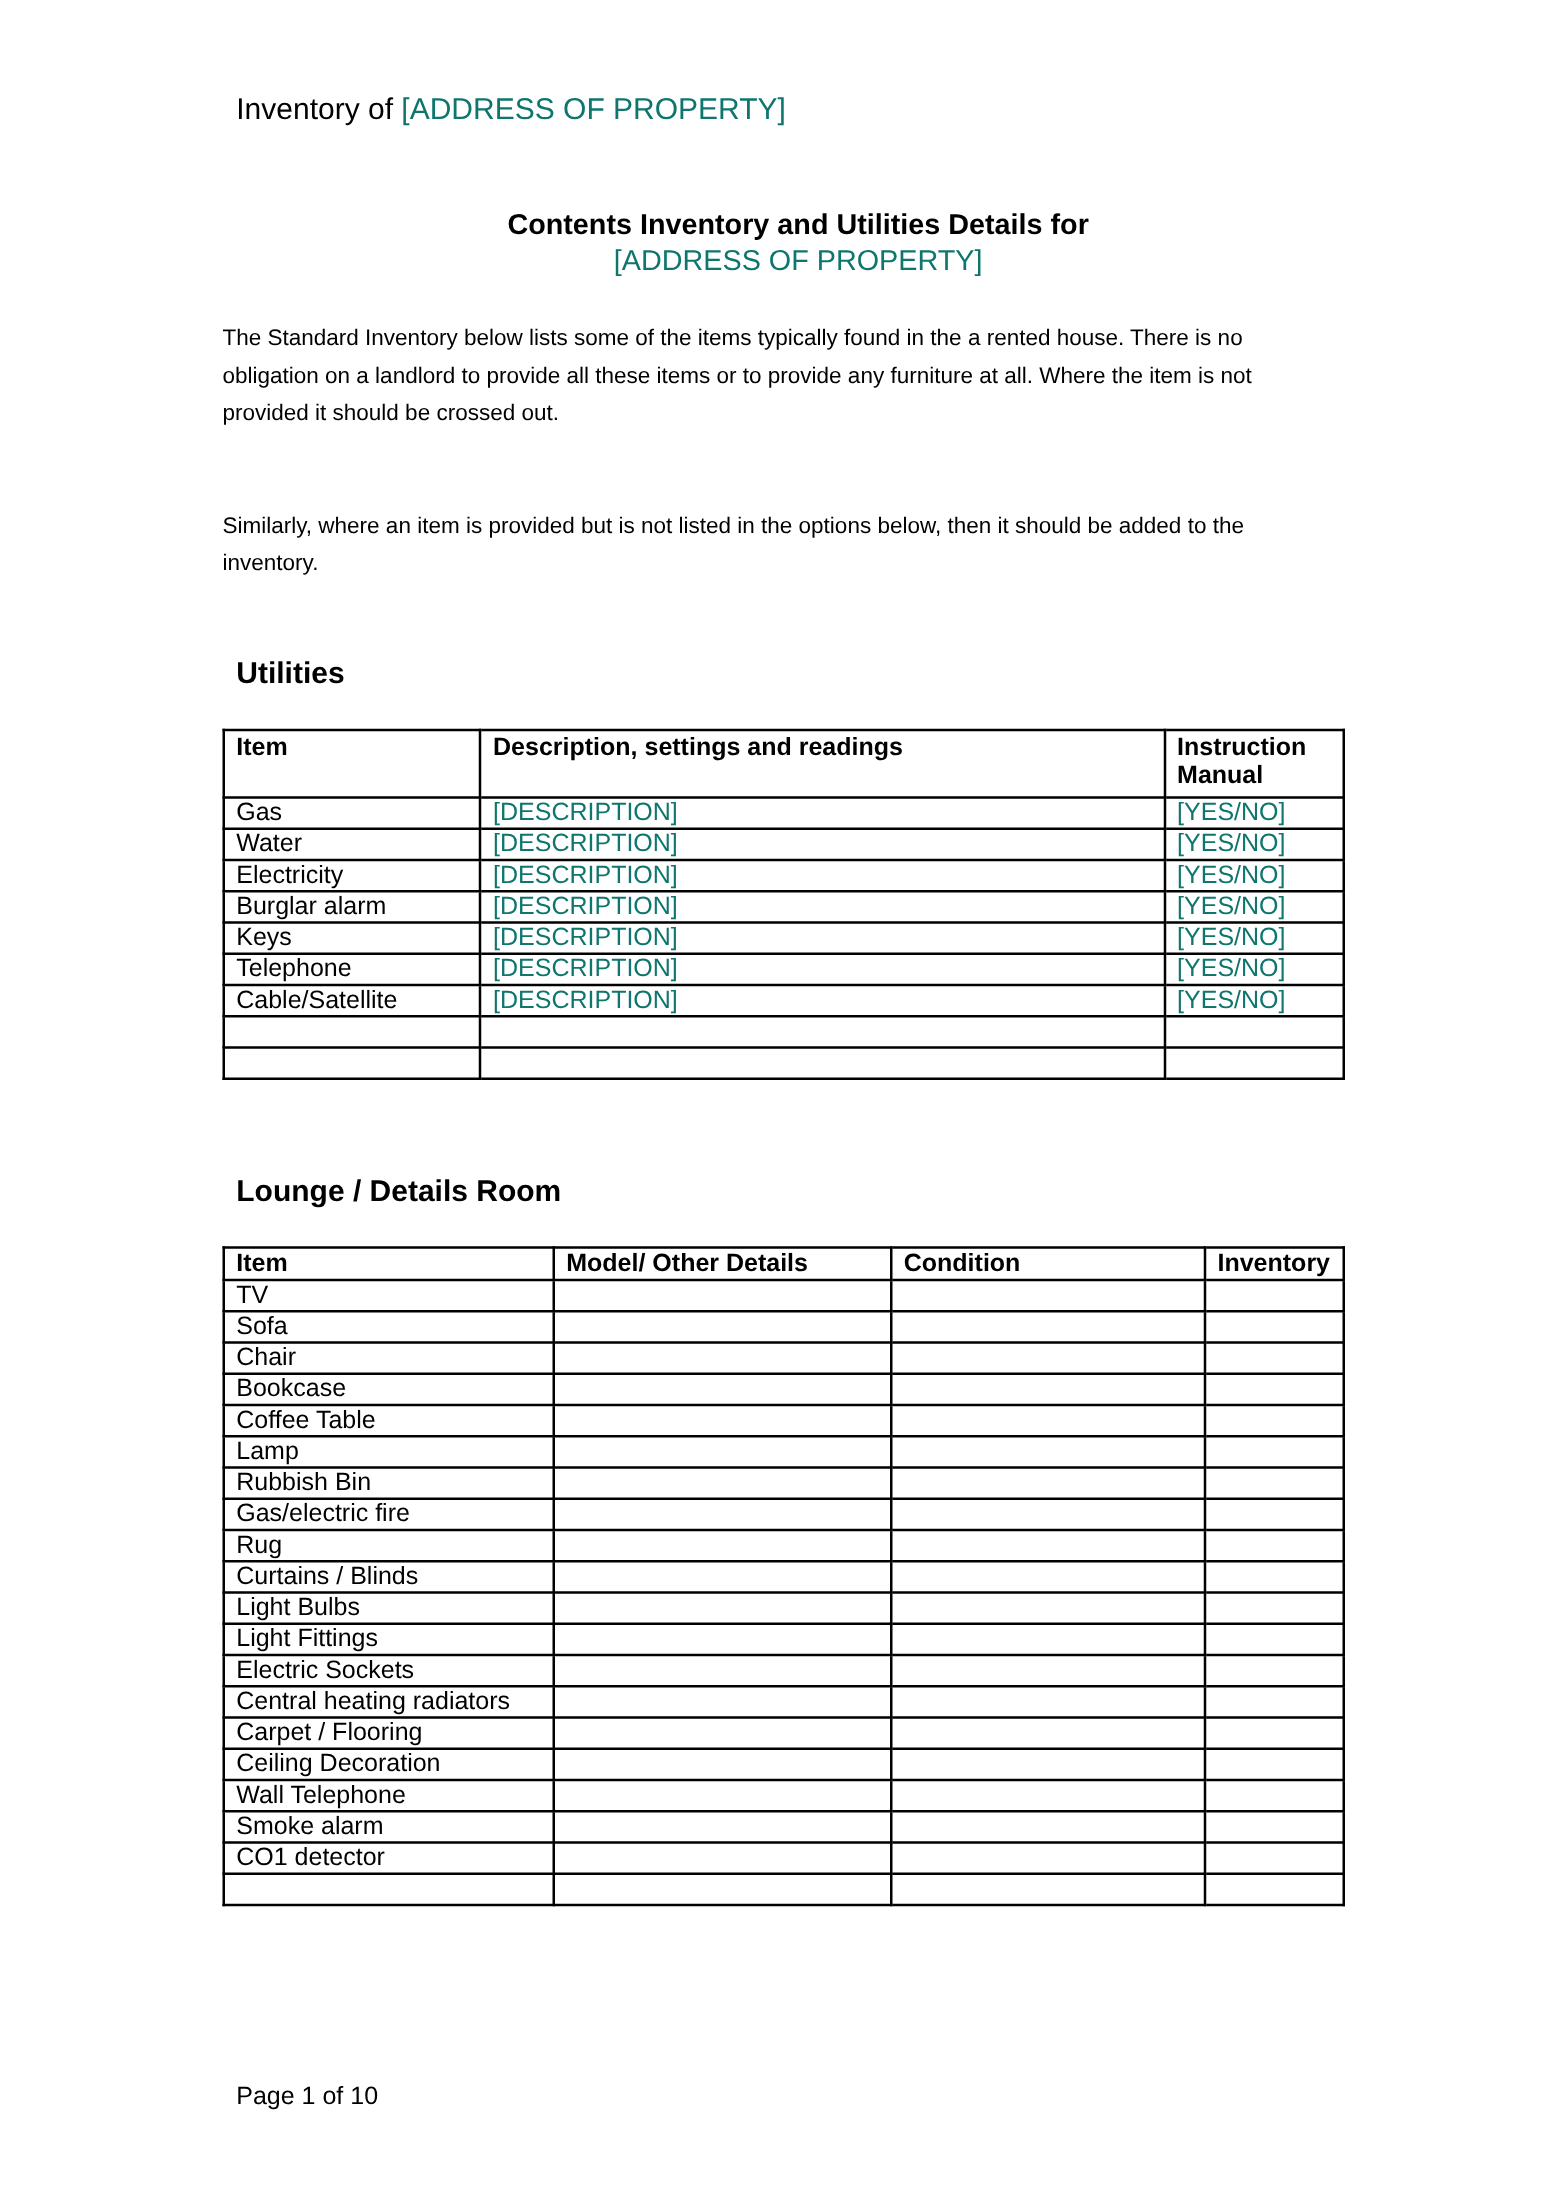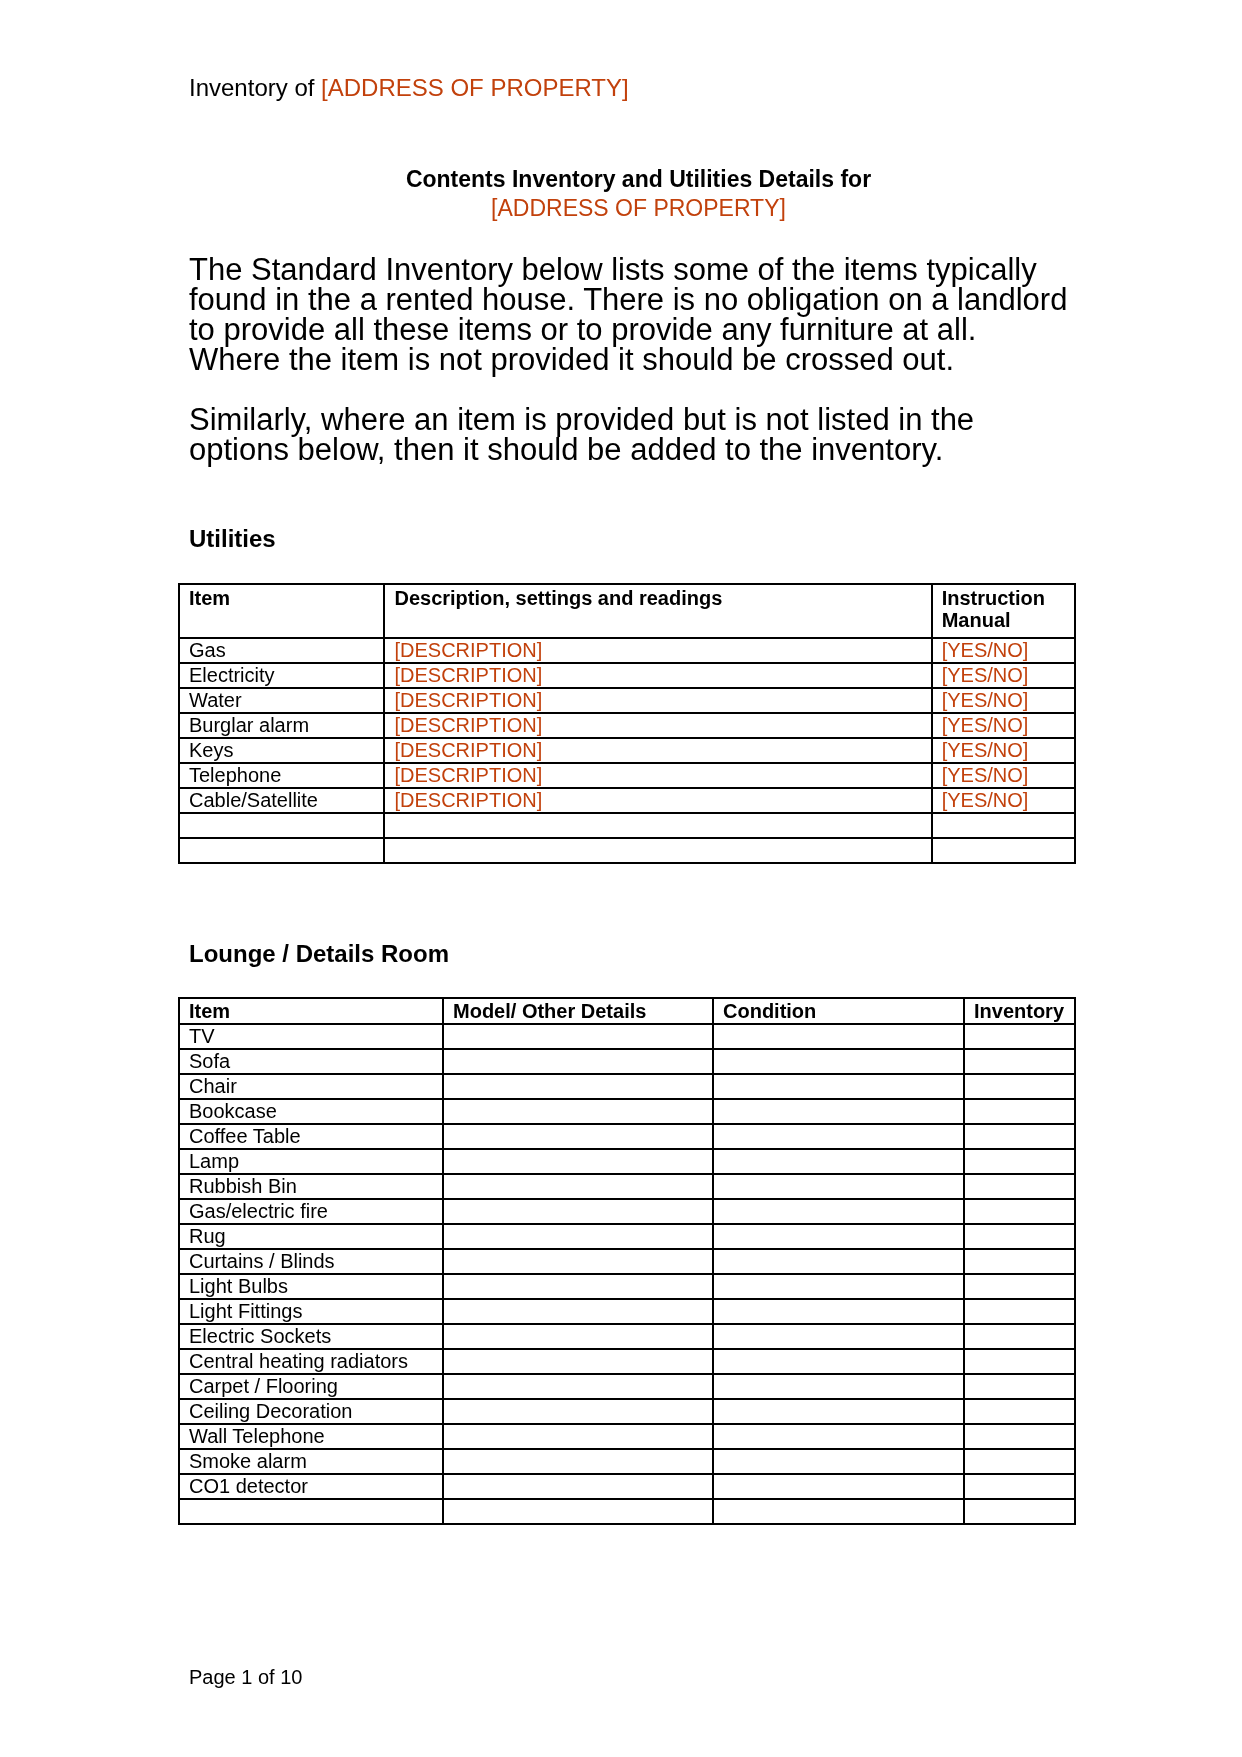--- a/index.html
+++ b/index.html
@@ -1,23 +1,23 @@
 <!DOCTYPE html>
 <html><head>
 <meta charset="utf-8">
 <style>
   html, body { margin:0; padding:0; background:#ffffff; }
   body { width:1242px; height:1757px; position:relative; overflow:hidden;
          font-family:"Liberation Sans", sans-serif; color:#000; }
-  .red { color:#c2410c; }
+  .red { color:#0f766e; }
   .abs { position:absolute; }
   #header { left:189px; top:74px; font-size:24px; }
   #title { left:0; width:1229px; top:165px; text-align:center; font-size:23px; line-height:29px;margin-left:24px; }
   #title .bold { font-weight:bold; }
-  .para { left:189px; width:880px; font-size:31px; line-height:30px; }
+  .para { left:178px; width:880px; font-size:18px; line-height:30px; }
   #p1 { top:255px; }
   #p2 { top:405px; }
   .section { left:189px; font-size:24px; font-weight:bold; }
   #sec-util { top:525px; }
   #sec-lounge { top:940px; }
   table { position:absolute; border-collapse:collapse; font-size:20px;padding-left:48px; }
   td, th { border:2px solid #000; padding:0 8px 0 9px; text-align:left; vertical-align:top;
            font-weight:normal; line-height:22px; height:23px; }
   th { font-weight:bold; }
   #util-table { left:178px; top:583px; width:898px; }
@@ -54,26 +54,26 @@
       <th>Instruction Manual</th>
     </tr>
   </thead>
   <tbody id="util-body">
       <tr>
         <td>Gas</td>
         <td class="red">[DESCRIPTION]</td>
         <td class="red">[YES/NO]</td>
       </tr>
       <tr>
+        <td>Water</td>
+        <td class="red">[DESCRIPTION]</td>
+        <td class="red">[YES/NO]</td>
+      </tr>
+      <tr>
         <td>Electricity</td>
-        <td class="red">[DESCRIPTION]</td>
-        <td class="red">[YES/NO]</td>
-      </tr>
-      <tr>
-        <td>Water</td>
         <td class="red">[DESCRIPTION]</td>
         <td class="red">[YES/NO]</td>
       </tr>
       <tr>
         <td>Burglar alarm</td>
         <td class="red">[DESCRIPTION]</td>
         <td class="red">[YES/NO]</td>
       </tr>
       <tr>
         <td>Keys</td>

